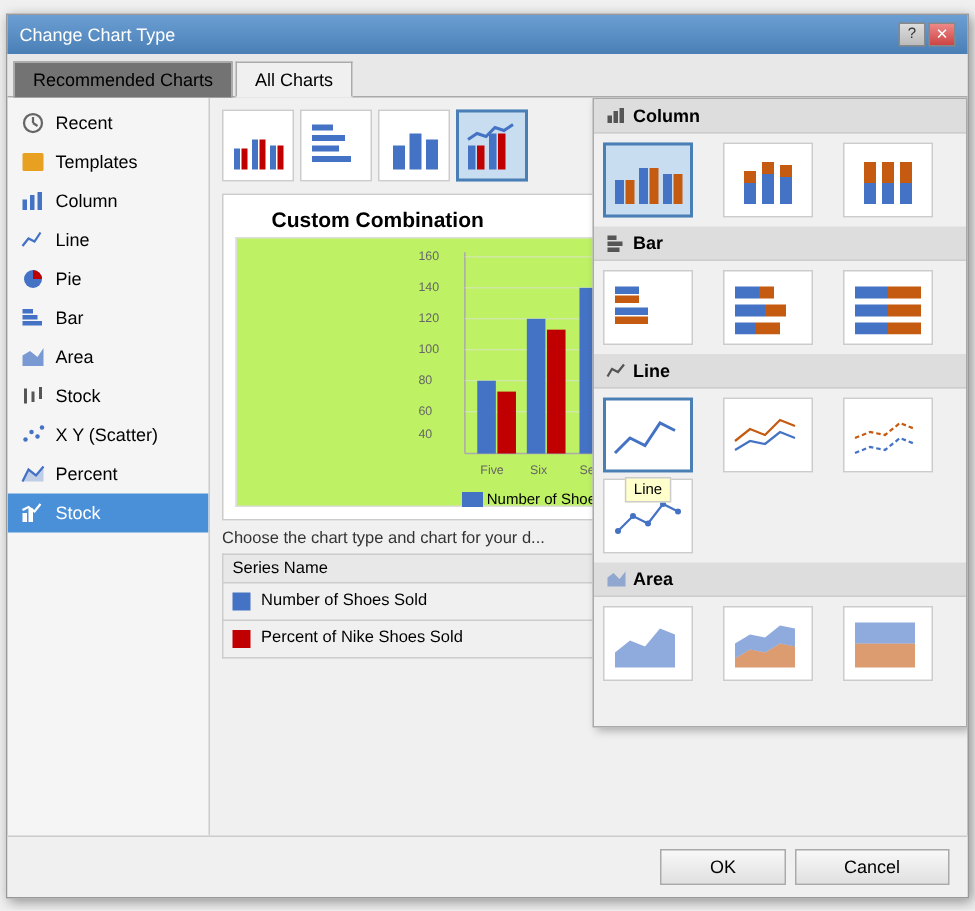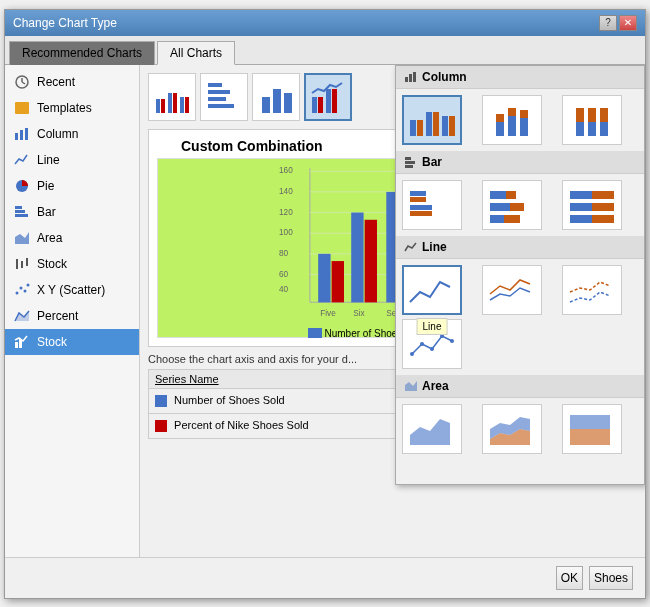--- a/index.html
+++ b/index.html
@@ -203,21 +203,20 @@
       width: 100%;
       border-collapse: collapse;
     }
     .series-table th {
       background: #e8e8e8;
       border: 1px solid #ccc;
       padding: 3px 6px;
       text-align: left;
       font-weight: normal;
       font-size: 11px;
-      text-decoration: underline;
     }
     .series-table td {
       border: 1px solid #ccc;
       padding: 3px 6px;
       font-size: 11px;
     }
     .series-color-dot {
       width: 12px;
       height: 12px;
       display: inline-block;
@@ -313,21 +312,21 @@
 
     .dialog-footer {
       display: flex;
       justify-content: flex-end;
       padding: 8px 12px;
       gap: 6px;
       border-top: 1px solid #ccc;
       background: #f0f0f0;
     }
     .footer-btn {
-      padding: 4px 4px;
+      padding: 4px 32px;
       border: 1px solid #aaa;
       background: linear-gradient(to bottom, #f8f8f8, #e0e0e0);
       cursor: pointer;
       font-size: 12px;
     }
 
     
     .mini-chart {
       width: 48px;
       height: 36px;
@@ -567,21 +566,21 @@
             </div>
             <div class="legend-item">
               <div class="legend-color" style="background:#c00000;"></div>
               <span>Per...</span>
             </div>
           </div>
         </div>
       </div>
 
       <div class="series-table-section">
-        <div class="series-table-instruction">Choose the chart axis and axis for your d...</div>
+        <div class="series-table-instruction">Choose the chart type and chart for your d...</div>
         <table class="series-table">
           <thead>
             <tr>
               <th>Series Name</th>
               <th>Cha...</th>
               <th>axis</th>
             </tr>
           </thead>
           <tbody>
             <tr>
@@ -769,15 +768,15 @@
             </svg>
           </div>
         </div>
       </div>
 
     </div>
   </div>
 
   <div class="dialog-footer">
     <button class="footer-btn">OK</button>
-    <button class="footer-btn">Shoes</button>
+    <button class="footer-btn">Cancel</button>
   </div>
 </div>
 
 </body></html>

